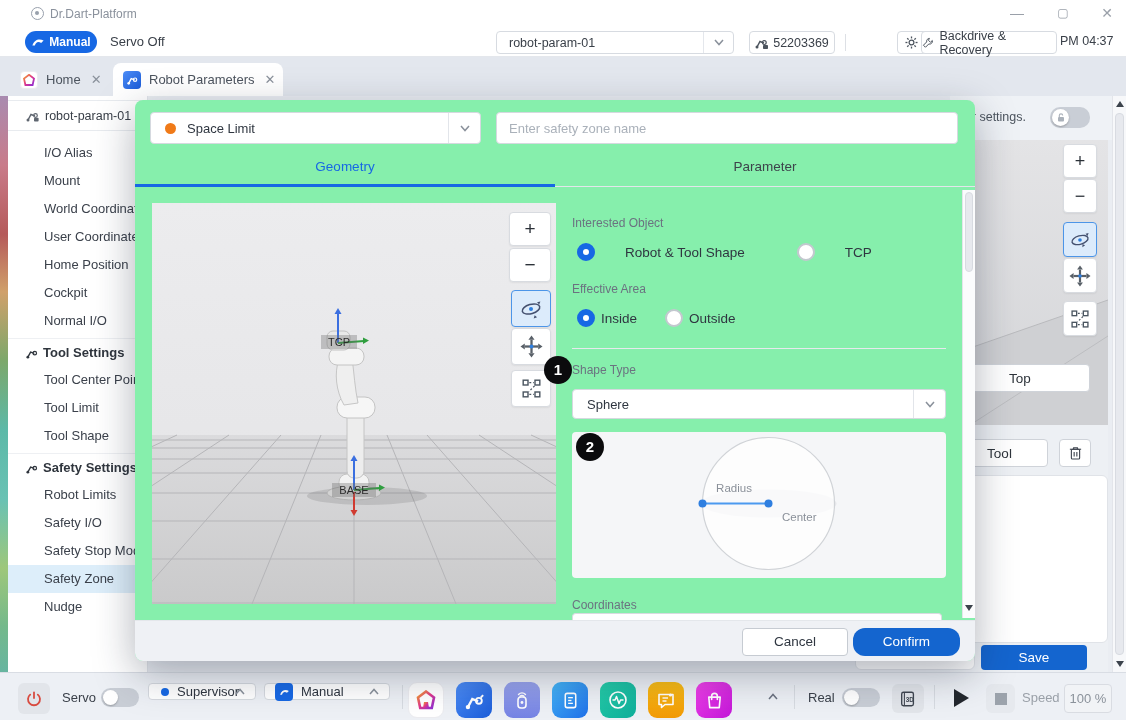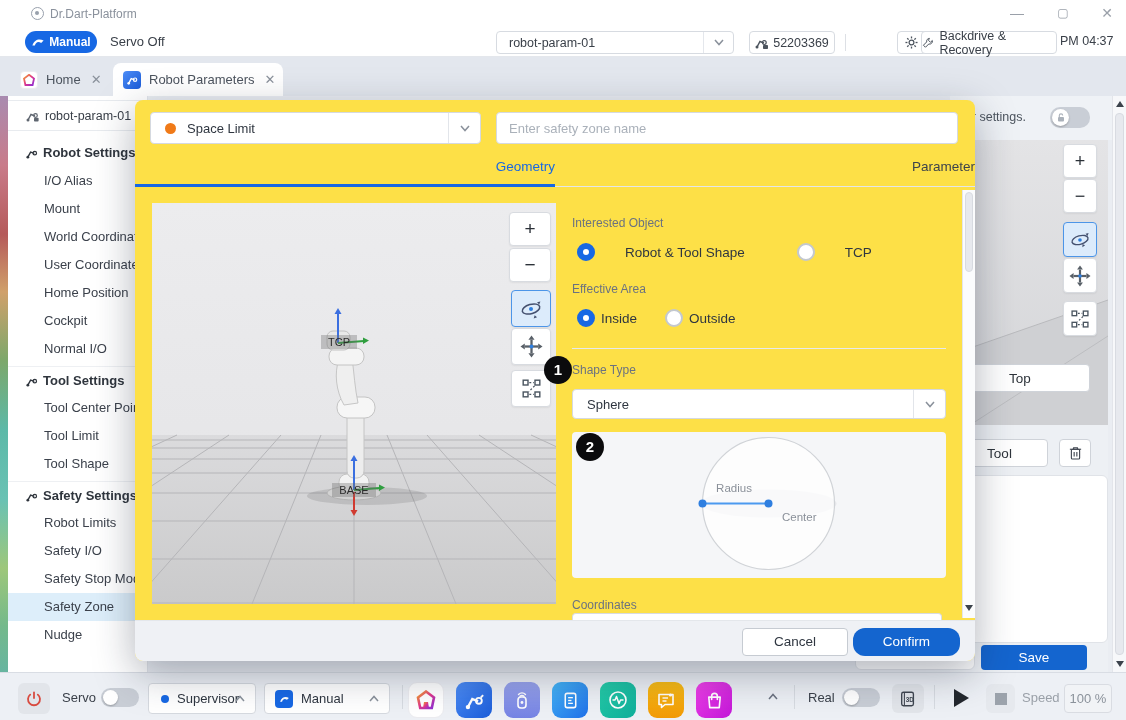--- a/index.html
+++ b/index.html
@@ -60,28 +60,28 @@
   .white-btn { position:absolute; background:#fff; border:1px solid #cfd3d9; border-radius:4px; display:flex; align-items:center; justify-content:center; font-size:13.5px; color:#2e343b; }
   .blue-btn { position:absolute; background:#1465CF; border-radius:4px; display:flex; align-items:center; justify-content:center; font-size:13.5px; color:#fff; }
 
   
   .scroll-v { position:absolute; background:#F7F8FA; border-left:1px solid #e3e5ea; }
   .scroll-thumb { position:absolute; background:#E7E9EE; border:1px solid #d8dbe1; border-radius:4px; }
   .tri-up { width:0; height:0; border-left:4px solid transparent; border-right:4px solid transparent; border-bottom:6px solid #3c434c; }
   .tri-down { width:0; height:0; border-left:4px solid transparent; border-right:4px solid transparent; border-top:6px solid #3c434c; }
 
   
-  .modal { position:absolute; left:135px; top:100px; width:840px; height:561px; background:#fde047; border-radius:8px;
+  .modal { position:absolute; left:135px; top:100px; width:840px; height:561px; background:#86efac; border-radius:8px;
            box-shadow:0 12px 40px rgba(25,35,55,.35); z-index:10; }
   .m-select { position:absolute; background:#fff; border:1px solid #d5d9df; border-radius:4px; display:flex; align-items:center; font-size:13px; color:#2f3640; }
   .m-select .chevzone { position:absolute; right:0; top:0; bottom:0; width:32px; border-left:1px solid #e2e5ea; display:flex; align-items:center; justify-content:center; }
   .m-input { position:absolute; border:1px solid #d5d9df; border-radius:4px; font-size:13px; color:#2f3640; padding:0 12px; font-family:"Liberation Sans",sans-serif; }
   .m-input::placeholder { color:#aab1ba; }
   .m-tabs { position:absolute; left:0; top:50px; width:840px; height:37px; border-bottom:1px solid #e3e6eb; display:flex; }
-  .m-tab { width:420px; text-align:right; line-height:34px; font-size:13.5px; color:#3d434b; position:relative; }
+  .m-tab { width:420px; text-align:center; line-height:34px; font-size:13.5px; color:#3d434b; position:relative; }
   .m-tab.on { color:#1768E4; }
   .m-tab.on:after { content:""; position:absolute; left:0; right:0; bottom:-1px; height:3px; background:#1768E4; }
   .viewport { position:absolute; left:17px; top:103px; width:404px; height:401px; overflow:hidden; }
   .p-label { position:absolute; font-size:12px; color:#6b7280; }
   .radio { width:18px; height:18px; border-radius:50%; border:2px solid #c3c8cf; background:#fff; display:inline-block; }
   .radio.on { border:6px solid #1768E4; }
   .radio-row { position:absolute; display:flex; align-items:center; gap:6px; font-size:13.5px; color:#2f3640; }
   .divider { position:absolute; height:1px; background:#e6e9ed; }
   .diagram { position:absolute; left:437px; top:332px; width:374px; height:146px; background:#F5F6F8; border-radius:4px; }
   .m-footer { position:absolute; left:0; top:520px; width:840px; height:41px; background:#EFF1F5; border-top:1px solid #e4e7eb; border-radius:0 0 8px 8px; }
@@ -91,21 +91,21 @@
                  text-align:center; line-height:28px; font-size:13.5px; color:#fff; }
 
   
   .badge { position:absolute; width:28px; height:28px; background:#0b0b0d; border-radius:50%; color:#fff;
            font-size:15px; font-weight:bold; text-align:center; line-height:28px; z-index:30; }
 
   
   .bottombar { position:absolute; left:0; top:672px; width:1126px; height:48px; background:#EDF0F5; border-top:1px solid #D9DDE4; }
   .bb-sep { position:absolute; top:12px; width:1px; height:24px; background:#d7dbe1; }
   .bb-label { position:absolute; font-size:13px; color:#3a4049; }
-  .bb-select { position:absolute; top:10px; height:31px; background:#fff; border:1px solid #d5d9df; border-radius:4px;
+  .bb-select { position:absolute; top:10px; height:17px; background:#fff; border:1px solid #d5d9df; border-radius:4px;
                display:flex; align-items:center; font-size:13px; color:#2f3640; }
   .dock-icon { position:absolute; top:9px; width:36px; height:36px; border-radius:9px; display:flex; align-items:center; justify-content:center; }
   .gray-btn { position:absolute; background:#E2E5EA; border-radius:6px; display:flex; align-items:center; justify-content:center; }
 </style>
 </head>
 <body>
 
 <div class="window">
 
   <div class="titlebar">
@@ -210,28 +210,20 @@
   <div class="sb-header">
     <svg width="13" height="13" viewBox="0 0 13 13">
         <path d="M2 11 L5 5.5 L9 7" fill="none" stroke="#5f6670" stroke-width="1.5"></path>
         <circle cx="2" cy="11" r="1.5" fill="#5f6670"></circle>
         <rect x="8" y="8.7" width="4.6" height="3.8" rx="0.8" fill="#5f6670"></rect>
         <circle cx="9.5" cy="6.5" r="1.8" fill="none" stroke="#5f6670" stroke-width="1.2"></circle>
       </svg>
     <span>robot-param-01</span>
   </div>
   <div class="nav">
-    <div class="nav-sec">
-      <svg width="12" height="12" viewBox="0 0 13 13">
-          <path d="M2 11 L5 5.5 L9 7" fill="none" stroke="#2f353d" stroke-width="1.5"></path>
-          <circle cx="2" cy="11" r="1.5" fill="#2f353d"></circle>
-          <circle cx="9.5" cy="6.7" r="1.9" fill="none" stroke="#2f353d" stroke-width="1.3"></circle>
-        </svg>
-      <span>Robot Settings</span>
-    </div>
     <div class="nav-item">I/O Alias</div>
     <div class="nav-item">Mount</div>
     <div class="nav-item">World Coordinates</div>
     <div class="nav-item">User Coordinates</div>
     <div class="nav-item">Home Position</div>
     <div class="nav-item">Cockpit</div>
     <div class="nav-item">Normal I/O</div>
     <div class="nav-sec gap">
       <svg width="12" height="12" viewBox="0 0 13 13">
           <path d="M2 11 L5 5.5 L9 7" fill="none" stroke="#2f353d" stroke-width="1.5"></path>

